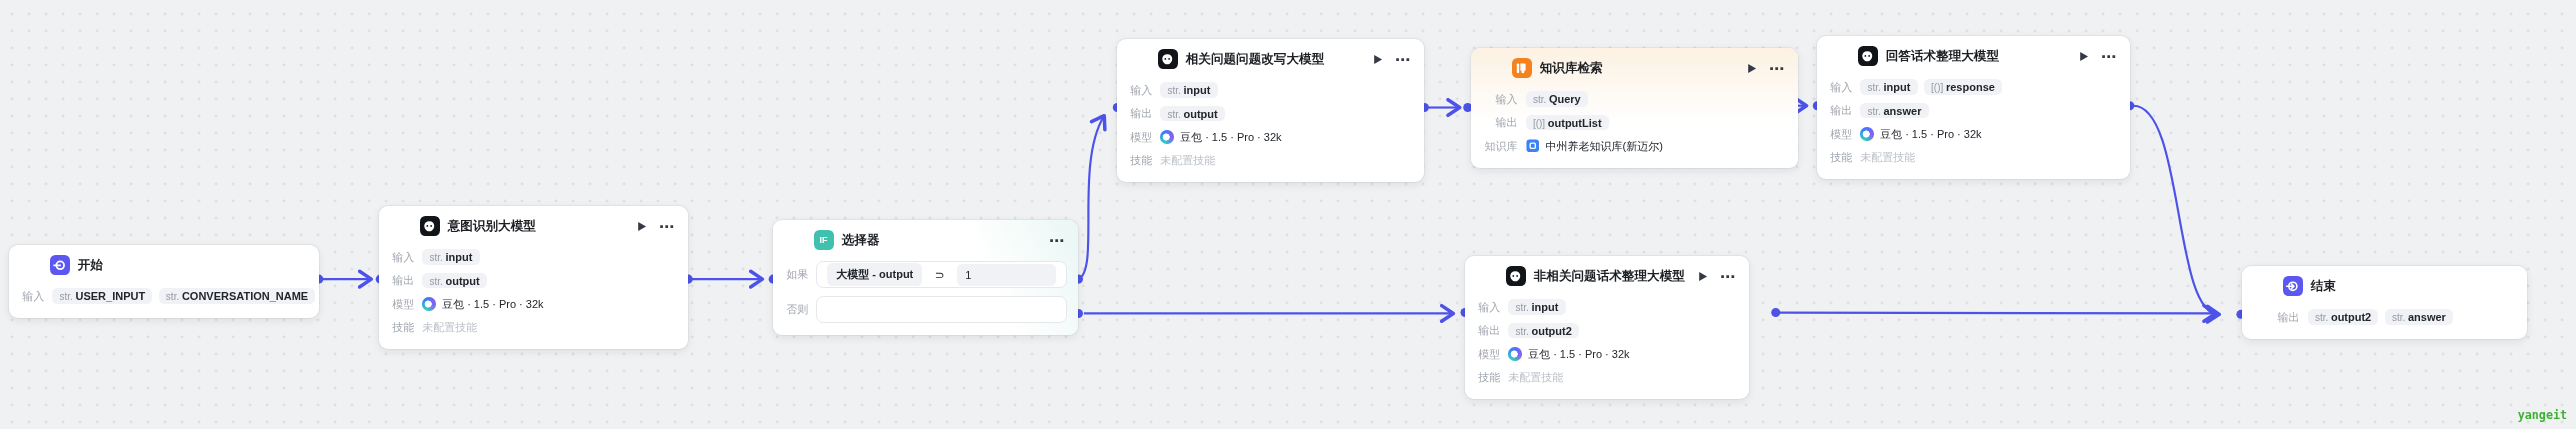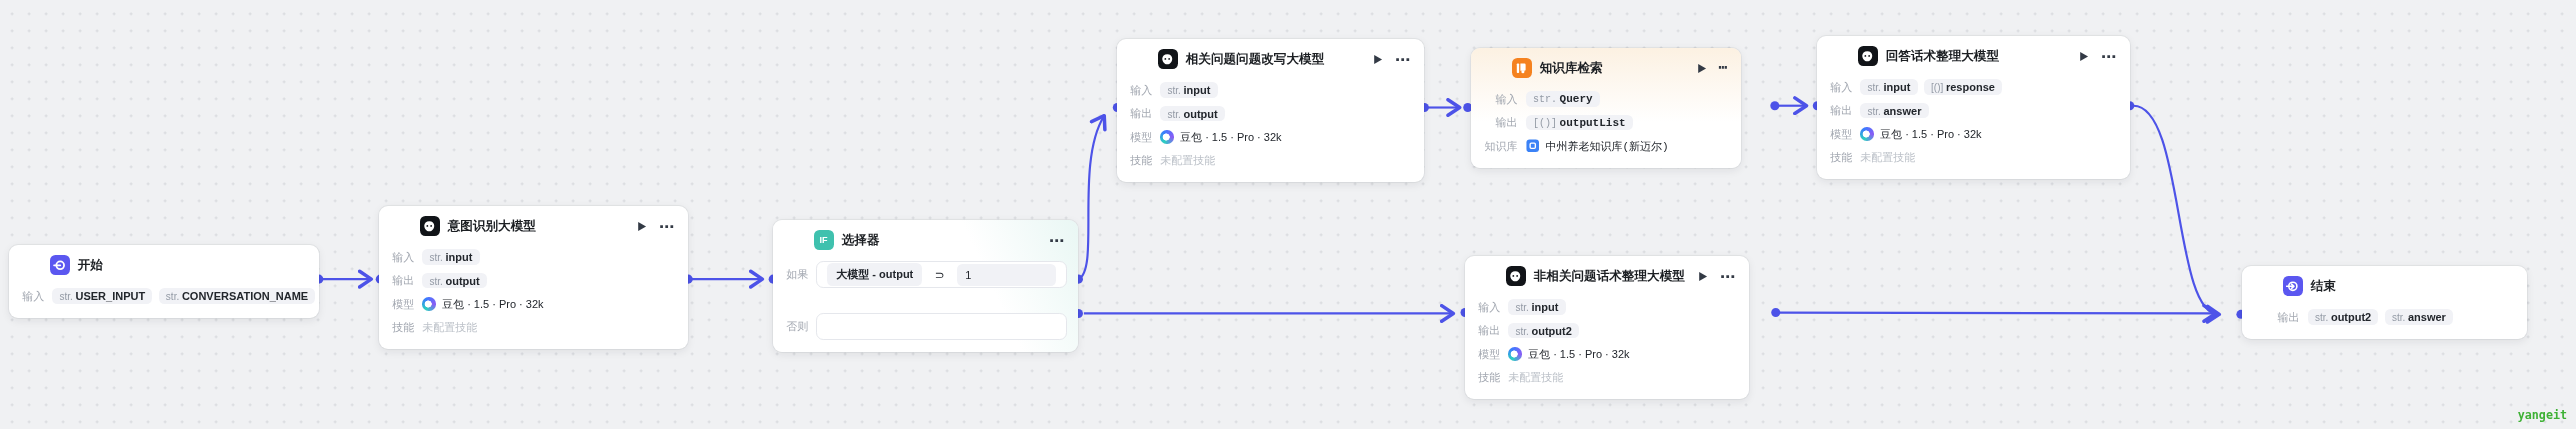--- a/index.html
+++ b/index.html
@@ -45,21 +45,21 @@
   .model-dot {
     width:13.5px; height:13.5px; border-radius:50%; flex:none;
     background:
       radial-gradient(circle at 44% 50%, #fff 0 3.3px, rgba(255,255,255,0) 3.8px),
       conic-gradient(from 210deg, #2bd0c0, #3a7bff, #8a5cf6, #2bd0c0);
   }
   .skill-val { color:#bdc2c9; white-space:nowrap; }
   .plain-val { color:#22262c; font-weight:500; white-space:nowrap; }
   .kb-node { background:linear-gradient(180deg,#fcf1e2 0%,#ffffff 62%); }
   .sel-node { background:linear-gradient(245deg,#e9f7f4 0%,#ffffff 32%); }
-  .sel-body { padding:11px 11px 11.7px 12.6px; display:flex; flex-direction:column; gap:25px; }
+  .sel-body { padding:11px 11px 11.7px 12.6px; display:flex; flex-direction:column; gap:8px; }
   .sel-row { display:flex; align-items:center; gap:8.1px; }
   .cond-box {
     flex:1; height:27px; border:0.9px solid #e5e7ec; border-radius:7.2px; background:#fff;
     display:flex; align-items:center; padding:0 10px;
   }
   .cond-tag { background:#f1f2f6; border-radius:5.4px; padding:3.6px 9px; font-size:11px; font-weight:600; color:#22262c; white-space:nowrap; }
   .cond-op { margin:0 12.6px; font-size:11.7px; color:#22262c; }
   .cond-value { flex:1; background:#f1f2f6; border-radius:5.4px; height:22px; display:flex; align-items:center; padding:0 8.1px; font-size:11px; color:#22262c; }
   .watermark {
     position:absolute; right:9px; bottom:8.1px; color:#3eb135;
@@ -252,21 +252,21 @@
           <span>豆包 · 1.5 · Pro · 32k</span>
         </span>
     </div>
     <div class="row">
       <span class="row-label lw2">技能</span>
       <span class="skill-val">未配置技能</span>
     </div>
   </div>
 </div>
 
-<div class="node kb-node" style="left:1471px;top:48px;width:270px;font-family:Liberation Mono, monospace;">
+<div class="node kb-node" style="left:1471px;top:48px;width:327px;">
   <div class="node-header">
     <span class="node-icon icon-kb">
       <svg width="12.6" height="12.6" viewBox="0 0 14 14">
           <rect x="2" y="1.8" width="2.6" height="10.4" rx="0.8" fill="#fff"></rect>
           <path d="M6 1.8 h4.6 a1.2 1.2 0 0 1 1.2 1.2 v5.6 a1.2 1.2 0 0 1 -1.2 1.2 H6 z" fill="#fff"></path>
           <circle cx="8.8" cy="10.9" r="1.7" fill="#fff"></circle>
         </svg>
     </span>
     <span class="node-title">知识库检索</span>
     <span class="header-actions">

